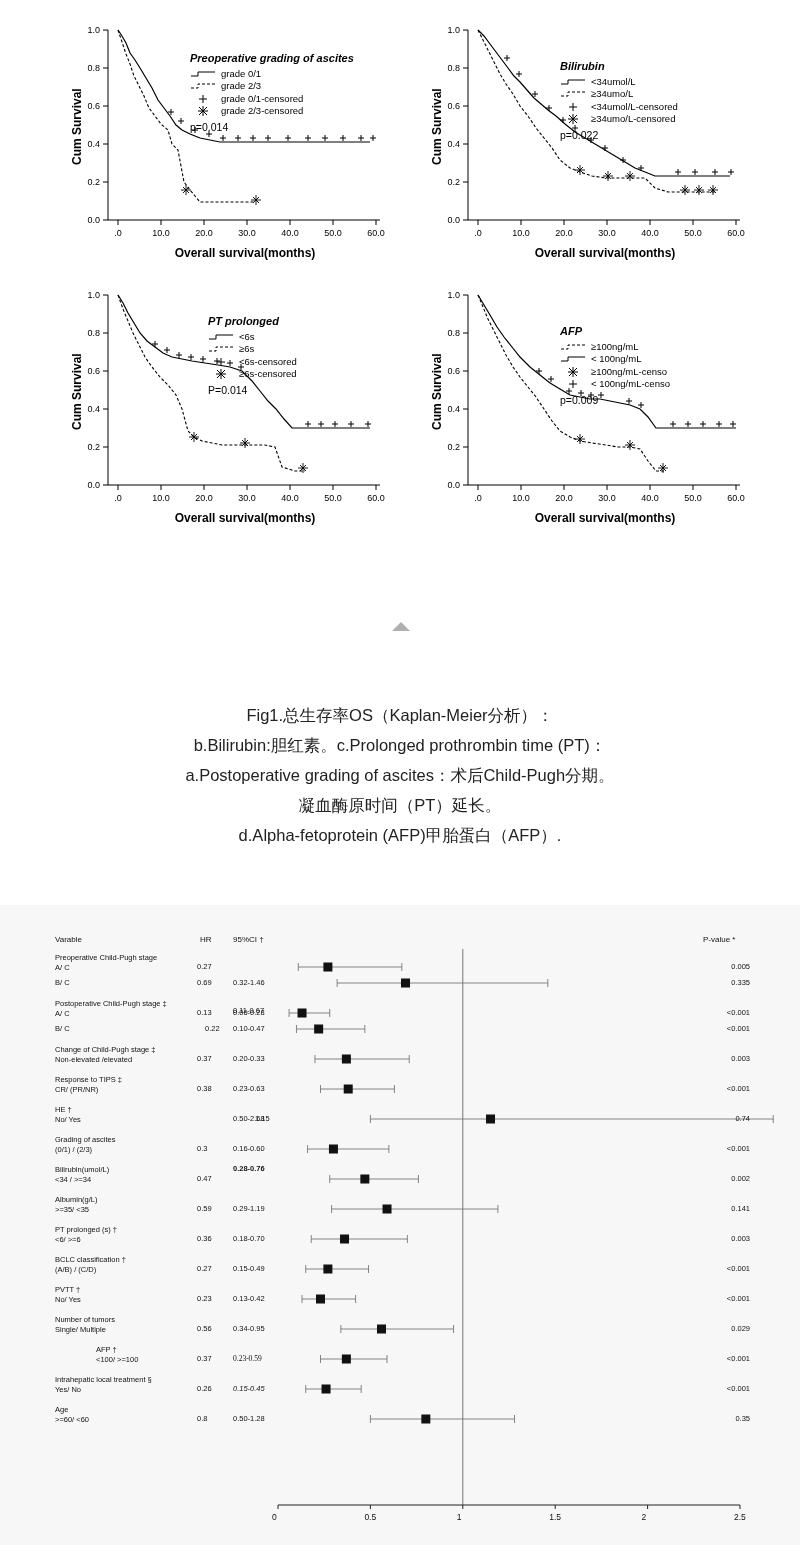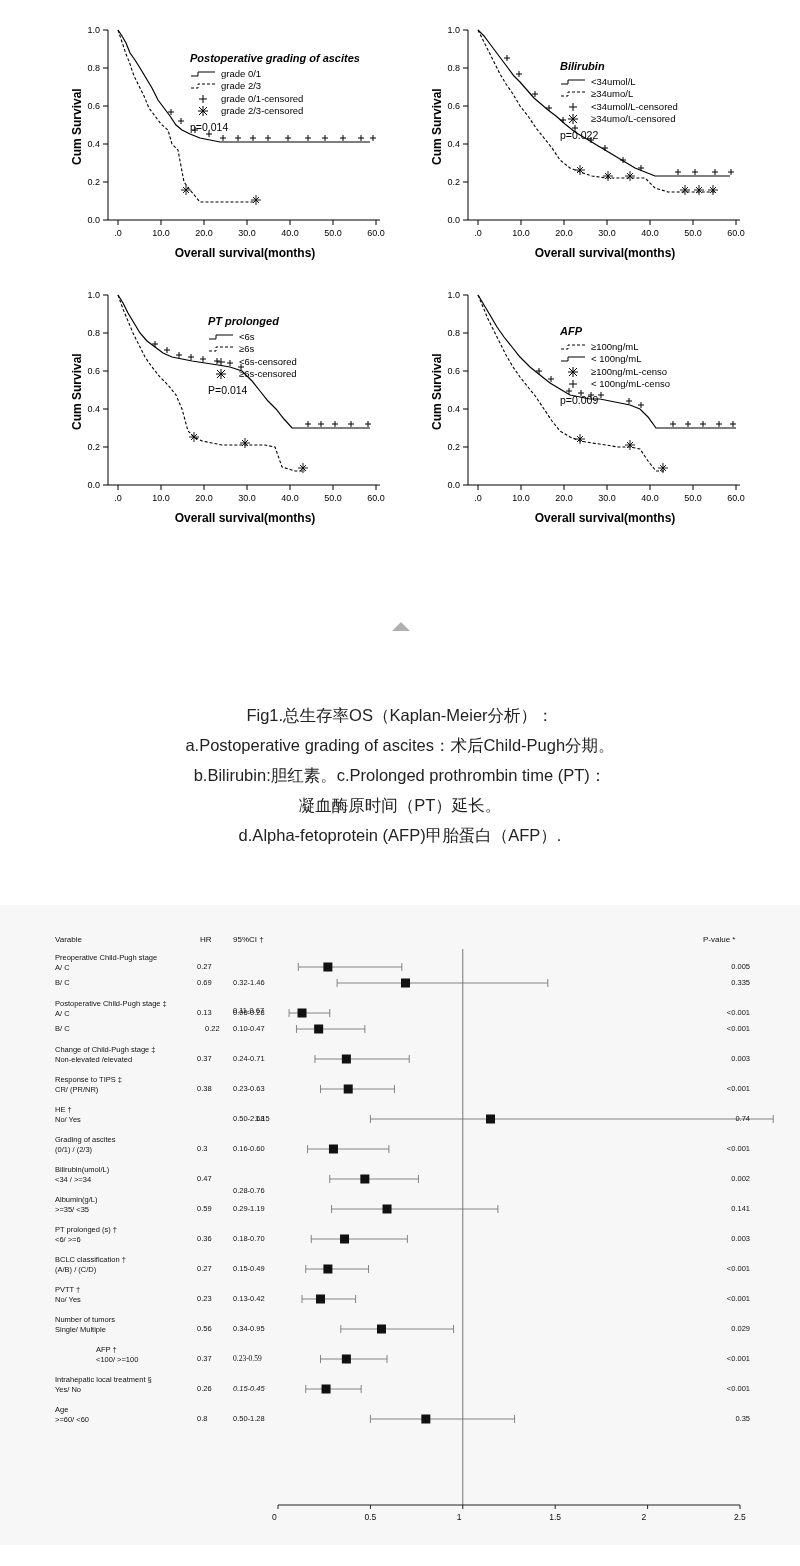--- a/index.html
+++ b/index.html
@@ -108,21 +108,21 @@
       </g>
 
       <polyline fill="none" stroke="#000" stroke-width="1.1" stroke-dasharray="3,2" points="58,10 62,22 66,34 70,44 74,56 79,66 84,76 89,88 95,96 101,104 108,110 112,124 118,130 124,162 130,170 140,182 155,182 175,182 195,182"></polyline>
 
       <g stroke="#000" stroke-width="0.9" fill="none">
         <path d="M123,167 l6,6 M129,167 l-6,6 M126,165 v10 M121,170 h10"></path>
         <path d="M193,177 l6,6 M199,177 l-6,6 M196,175 v10 M191,180 h10"></path>
       </g>
     </svg>
     <div class="legend-box" style="left:130px;top:32px;">
-      <div class="legend-title">Postoperative grading of ascites</div>
+      <div class="legend-title">Preoperative grading of ascites</div>
       <div class="legend-row">
         <svg class="legend-sym" viewBox="0 0 26 10">
             <polyline points="1,7 8,7 8,3 25,3" fill="none" stroke="#000"></polyline>
           </svg>
         <span>grade  0/1</span>
       </div>
       <div class="legend-row">
         <svg class="legend-sym" viewBox="0 0 26 10">
             <polyline points="1,7 8,7 8,3 25,3" fill="none" stroke="#000" stroke-dasharray="3,2"></polyline>
           </svg>
@@ -421,22 +421,22 @@
     </div>
     <div class="axis-x-label" style="left:40px;top:226px;width:290px;">Overall survival(months)</div>
     <div class="axis-y-label" style="left:10px;top:145px;">Cum Survival</div>
   </div>
 </div>
 
 <div class="arrow-mark"></div>
 
 <div class="caption">
   <div>Fig1.总生存率OS（Kaplan-Meier分析）：</div>
+  <div>b.Bilirubin:胆红素。c.Prolonged prothrombin time (PT)：</div>
   <div>a.Postoperative grading of ascites：术后Child-Pugh分期。</div>
-  <div>b.Bilirubin:胆红素。c.Prolonged prothrombin time (PT)：</div>
   <div>凝血酶原时间（PT）延长。</div>
   <div>d.Alpha-fetoprotein (AFP)甲胎蛋白（AFP）.</div>
 </div>
 
 <div class="forest">
   <div class="forest-inner" id="forest-inner">
     <div class="f-head" style="left:55px;top:30px;">Varable</div>
     <div class="f-head" style="left:200px;top:30px;">HR</div>
     <div class="f-head" style="left:233px;top:30px;">95%CI †</div>
     <div class="f-head" style="left:703px;top:30px;">P-value *</div>
@@ -533,41 +533,41 @@
         <div class="f-hr" style="left: 197px; top: 103px;">0.13</div>
         <div class="f-ci" style="left: 233px; top: 103px;">0.06-0.28</div>
         <div class="f-p" style="left: 690px; top: 103px;">&lt;0.001</div>
         <div class="f-var" style="left: 55px; top: 119px;">  B/ C</div>
         <div class="f-hr" style="left: 197px; top: 119px; padding-left: 8px;">0.22</div>
         <div class="f-ci" style="left: 233px; top: 119px;">0.10-0.47</div>
         <div class="f-p" style="left: 690px; top: 119px;">&lt;0.001</div>
         <div class="f-var" style="left: 55px; top: 140px;">Change of Child-Pugh stage ‡
   Non-elevated /elevated</div>
         <div class="f-hr" style="left: 197px; top: 149px;">0.37</div>
-        <div class="f-ci" style="left: 233px; top: 149px;">0.24-0.71</div>
+        <div class="f-ci" style="left: 233px; top: 149px;">0.20-0.33</div>
         <div class="f-p" style="left: 690px; top: 149px;">0.003</div>
         <div class="f-var" style="left: 55px; top: 170px;">Response to TIPS ‡
   CR/ (PR/NR)</div>
         <div class="f-hr" style="left: 197px; top: 179px;">0.38</div>
         <div class="f-ci" style="left: 233px; top: 179px;">0.23-0.63</div>
         <div class="f-p" style="left: 690px; top: 179px;">&lt;0.001</div>
         <div class="f-var" style="left: 55px; top: 200px;">HE †
   No/ Yes</div>
         <div class="f-hr" style="left: 215px; top: 209px; margin-left: 40px;">1.15</div>
         <div class="f-ci" style="left: 233px; top: 209px;">0.50-2.68</div>
         <div class="f-p" style="left: 690px; top: 209px;">0.74</div>
         <div class="f-var" style="left: 55px; top: 230px;">Grading of ascites
   (0/1) / (2/3)</div>
         <div class="f-hr" style="left: 197px; top: 239px;">0.3</div>
         <div class="f-ci" style="left: 233px; top: 239px;">0.16-0.60</div>
         <div class="f-p" style="left: 690px; top: 239px;">&lt;0.001</div>
         <div class="f-var" style="left: 55px; top: 260px;">Bilirubin(umol/L)
   &lt;34 / &gt;=34</div>
         <div class="f-hr" style="left: 197px; top: 269px;">0.47</div>
-        <div class="f-ci" style="left: 233px; top: 281px;">0.28-0.76</div>
+        <div class="f-ci" style="left: 233px; top: 259px; font-weight: bold;">0.28-0.76</div>
         <div class="f-p" style="left: 690px; top: 269px;">0.002</div>
         <div class="f-var" style="left: 55px; top: 290px;">Albumin(g/L)
   &gt;=35/ &lt;35</div>
         <div class="f-hr" style="left: 197px; top: 299px;">0.59</div>
         <div class="f-ci" style="left: 233px; top: 299px;">0.29-1.19</div>
         <div class="f-p" style="left: 690px; top: 299px;">0.141</div>
         <div class="f-var" style="left: 55px; top: 320px;">PT prolonged (s) †
   &lt;6/ &gt;=6</div>
         <div class="f-hr" style="left: 197px; top: 329px;">0.36</div>
         <div class="f-ci" style="left: 233px; top: 329px;">0.18-0.70</div>

